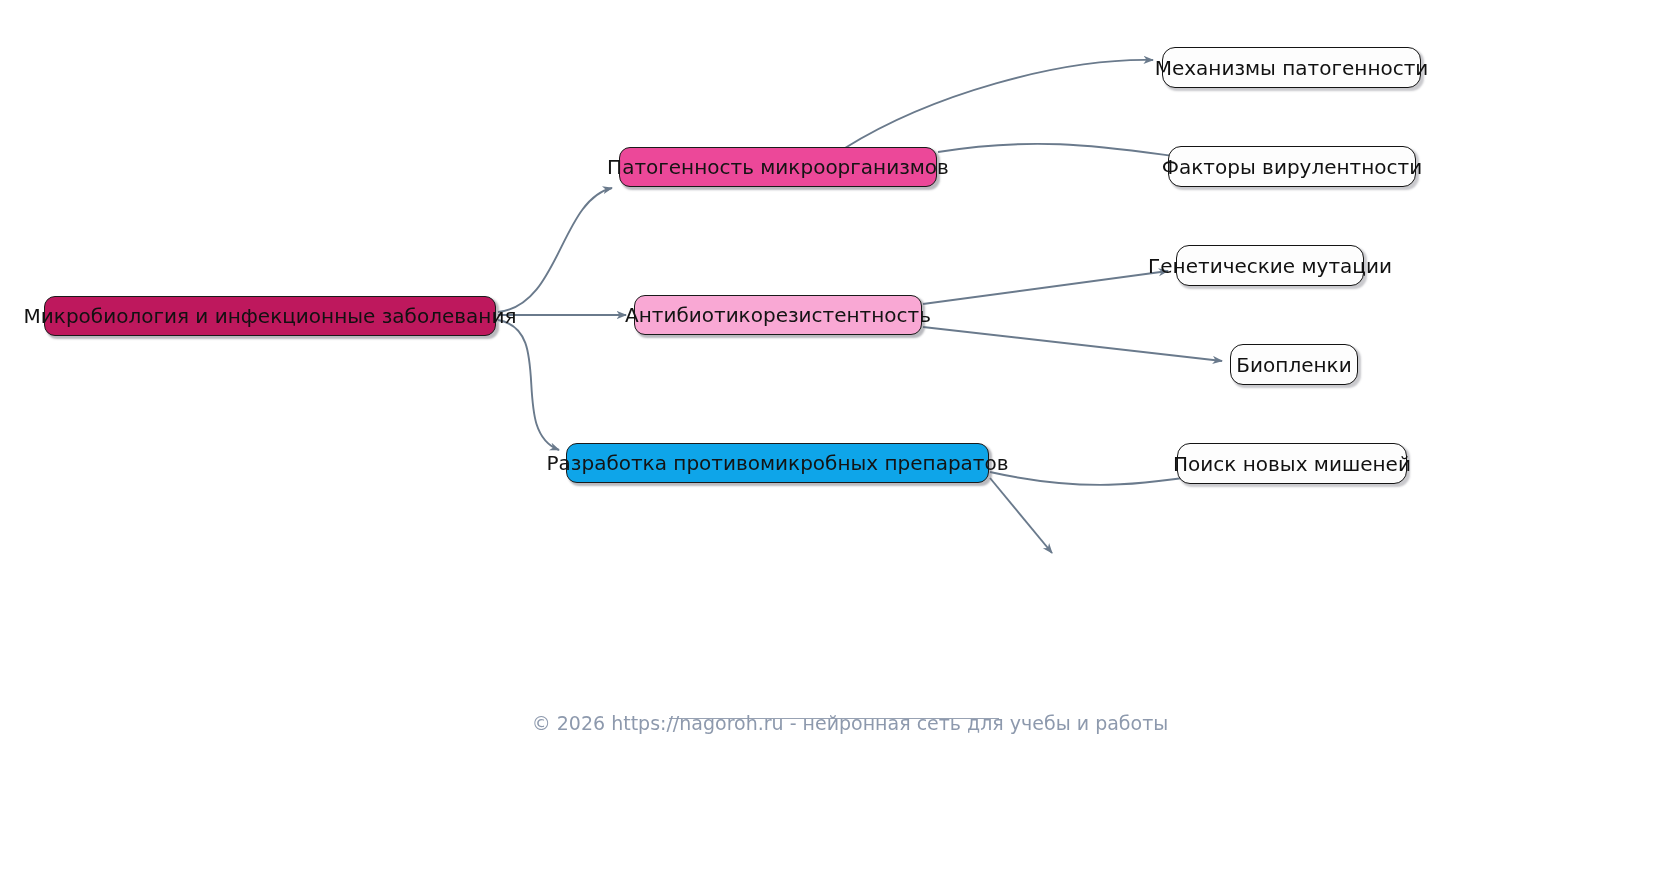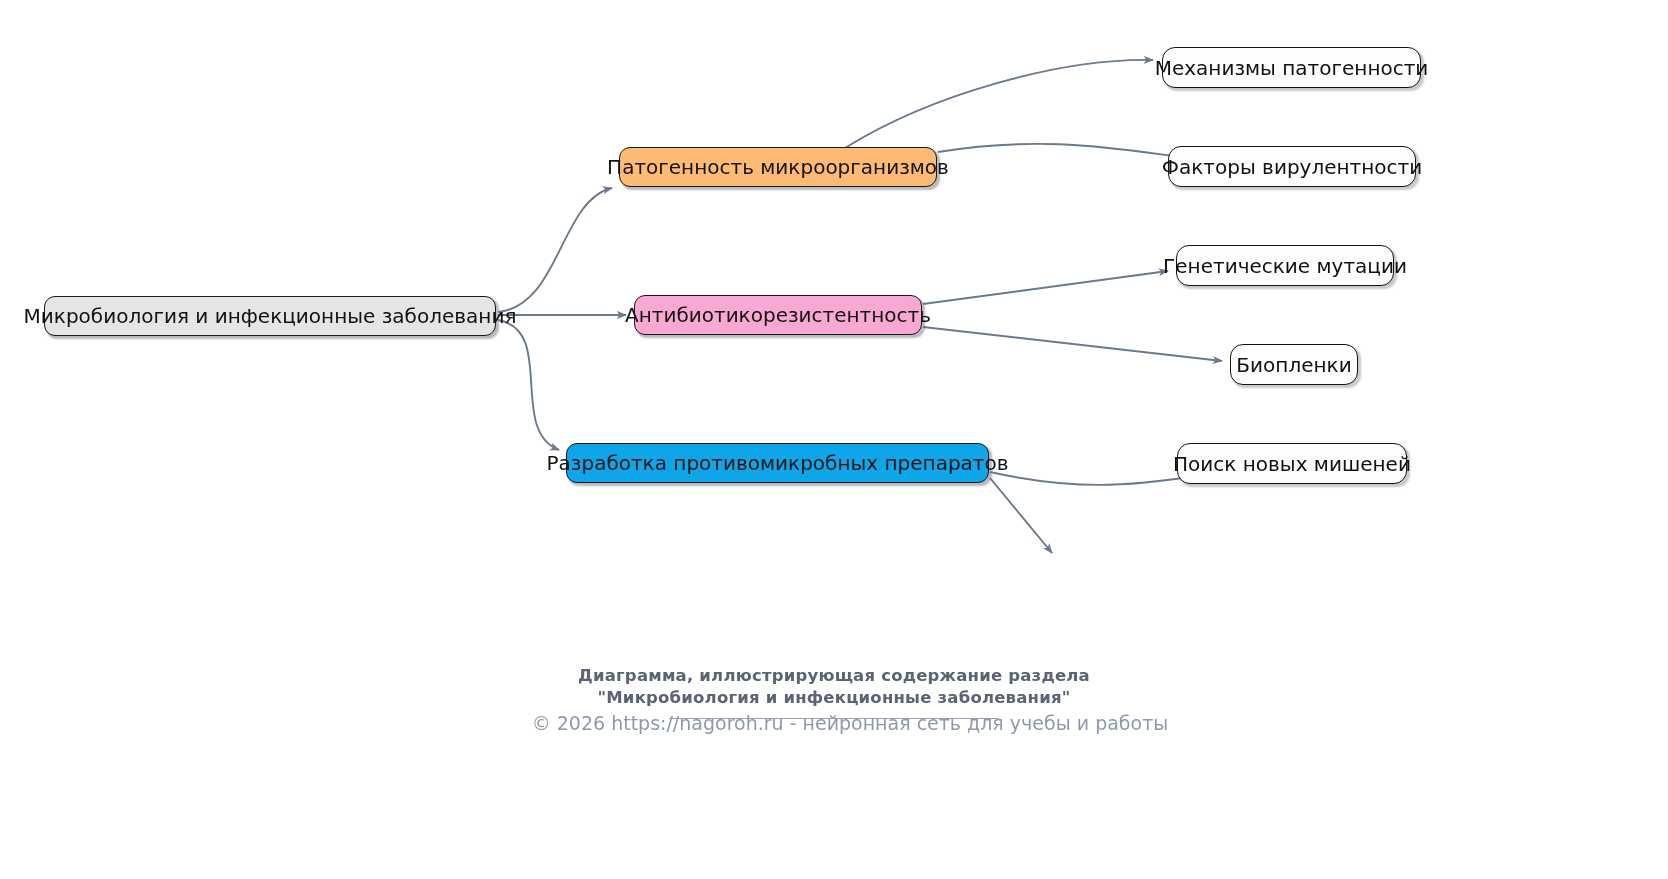--- a/index.html
+++ b/index.html
@@ -117,54 +117,50 @@
         <path d="M 498 320 C 556 330, 508 430, 559 450" marker-end="url(#arrowhead)"></path>
         <path d="M 845 148 C 930 95, 1060 58, 1153 60" marker-end="url(#arrowhead)"></path>
         <path d="M 938 152 C 1050 134, 1120 150, 1205 160" marker-end="url(#arrowhead)"></path>
         <path d="M 923 304 L 1168 271" marker-end="url(#arrowhead)"></path>
         <path d="M 923 327 L 1222 361" marker-end="url(#arrowhead)"></path>
         <path d="M 990 472 C 1080 492, 1140 486, 1221 472" marker-end="url(#arrowhead)"></path>
         <path d="M 990 478 L 1052 553" marker-end="url(#arrowhead)"></path>
       </g>
   </svg>
 
-  <div class="node node-root" style="left: 44px; top: 296px; width: 452px; height: 40px; background: #e5e5e5;">
+  <div class="node node-root" style="left: 44px; top: 296px; width: 452px; height: 40px; background: #be185d;">
     <span>Микробиология и инфекционные заболевания</span>
   </div>
 
-  <div class="node node-branch" style="left: 619px; top: 147px; width: 318px; height: 40px; background: #fdba74;">
+  <div class="node node-branch" style="left: 619px; top: 147px; width: 318px; height: 40px; background: #ec4899;">
     <span>Патогенность микроорганизмов</span>
   </div>
   <div class="node node-leaf" style="left: 1168px; top: 146px; width: 248px; height: 41px;">
     <span>Факторы вирулентности</span>
   </div>
   <div class="node node-leaf" style="left: 1162px; top: 47px; width: 259px; height: 41px;">
     <span>Механизмы патогенности</span>
   </div>
 
   <div class="node node-branch" style="left: 634px; top: 295px; width: 288px; height: 40px; background: #f9a8d4;">
     <span>Антибиотикорезистентность</span>
   </div>
-  <div class="node node-leaf" style="left: 1176px; top: 245px; width: 218px; height: 41px;">
+  <div class="node node-leaf" style="left: 1176px; top: 245px; width: 188px; height: 41px;">
     <span>Генетические мутации</span>
   </div>
   <div class="node node-leaf" style="left: 1230px; top: 344px; width: 128px; height: 41px;">
     <span>Биопленки</span>
   </div>
 
   <div class="node node-branch" style="left: 566px; top: 443px; width: 423px; height: 40px; background: #0ea5e9;">
     <span>Разработка противомикробных препаратов</span>
   </div>
   <div class="node node-leaf" style="left: 1177px; top: 443px; width: 230px; height: 41px;">
     <span>Поиск новых мишеней</span>
   </div>
 
-  <div class="caption" style="top: 665px;">
-    <div>Диаграмма, иллюстрирующая содержание раздела</div>
-    <div>"Микробиология и инфекционные заболевания"</div>
-  </div>
   <div class="caption-rule" style="top: 718px;"></div>
 
   <div class="footer" style="top: 712px; margin-left: 16px;">
     <span>© 2026 https://nagoroh.ru - нейронная сеть для учебы и работы</span>
   </div>
 
 </div>
 
 </body></html>

